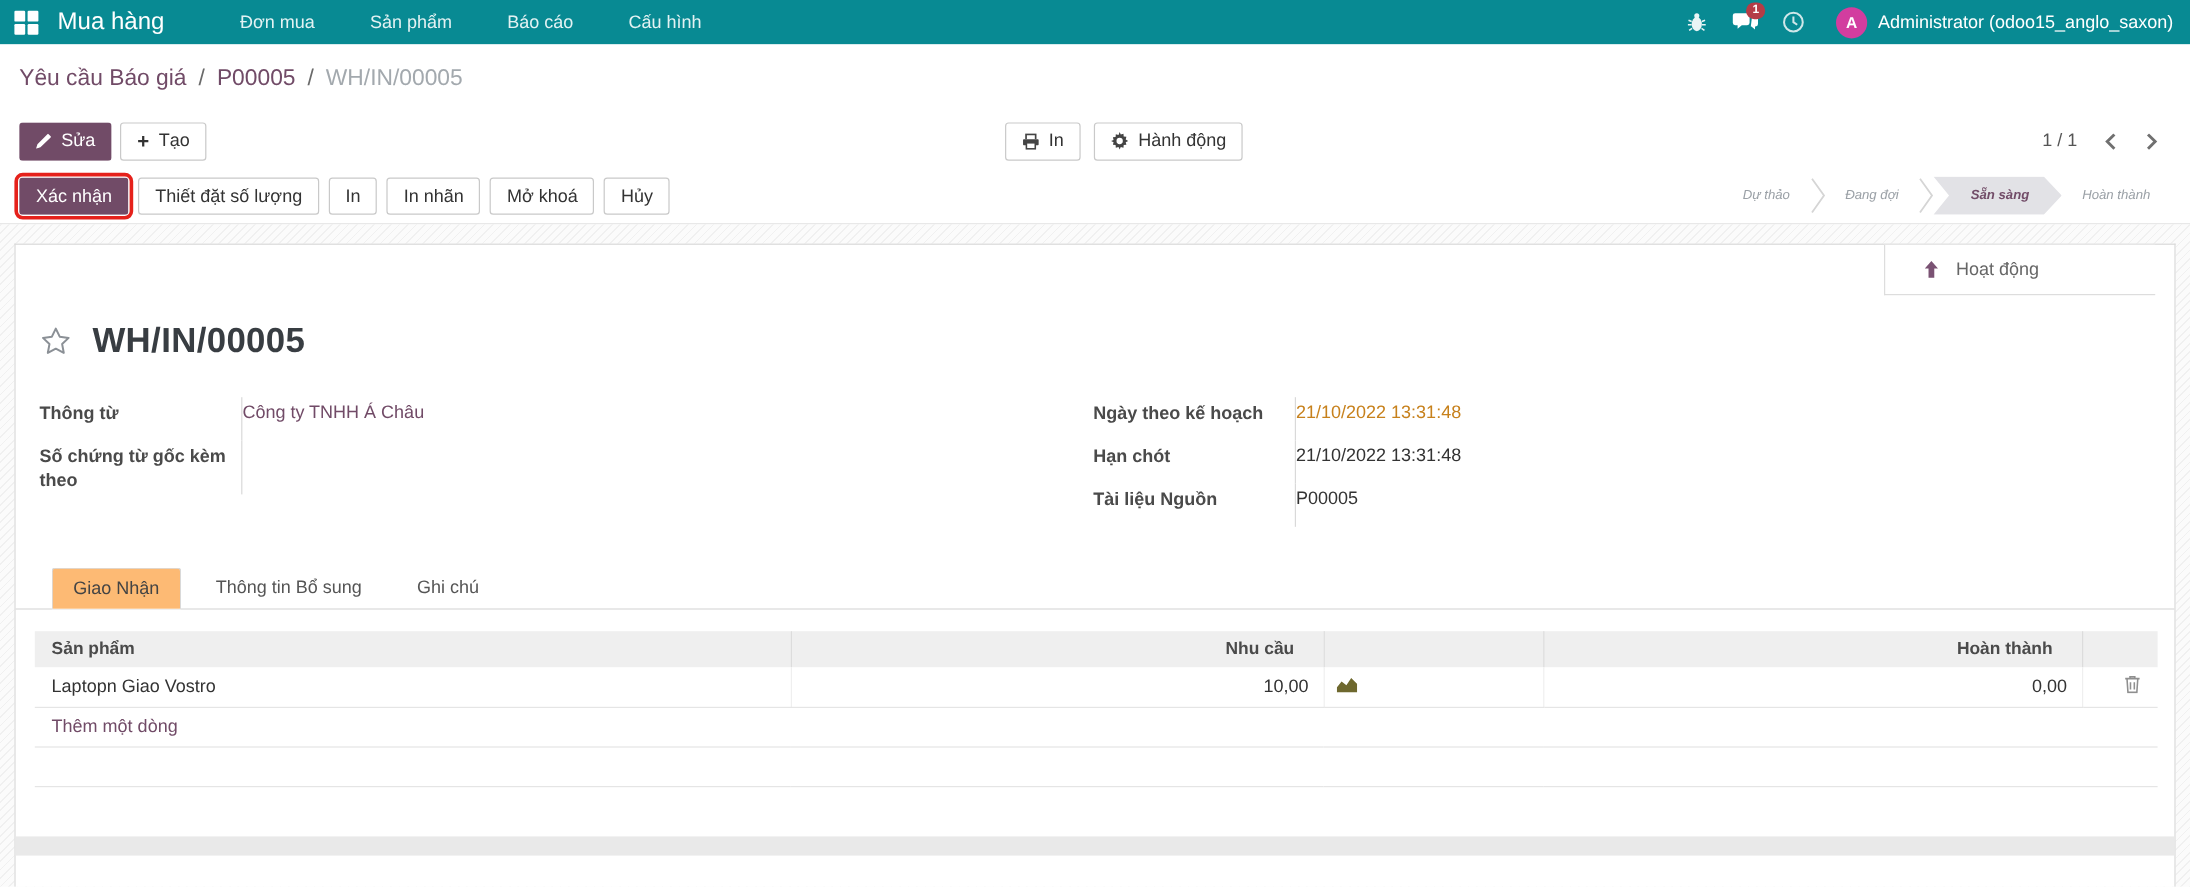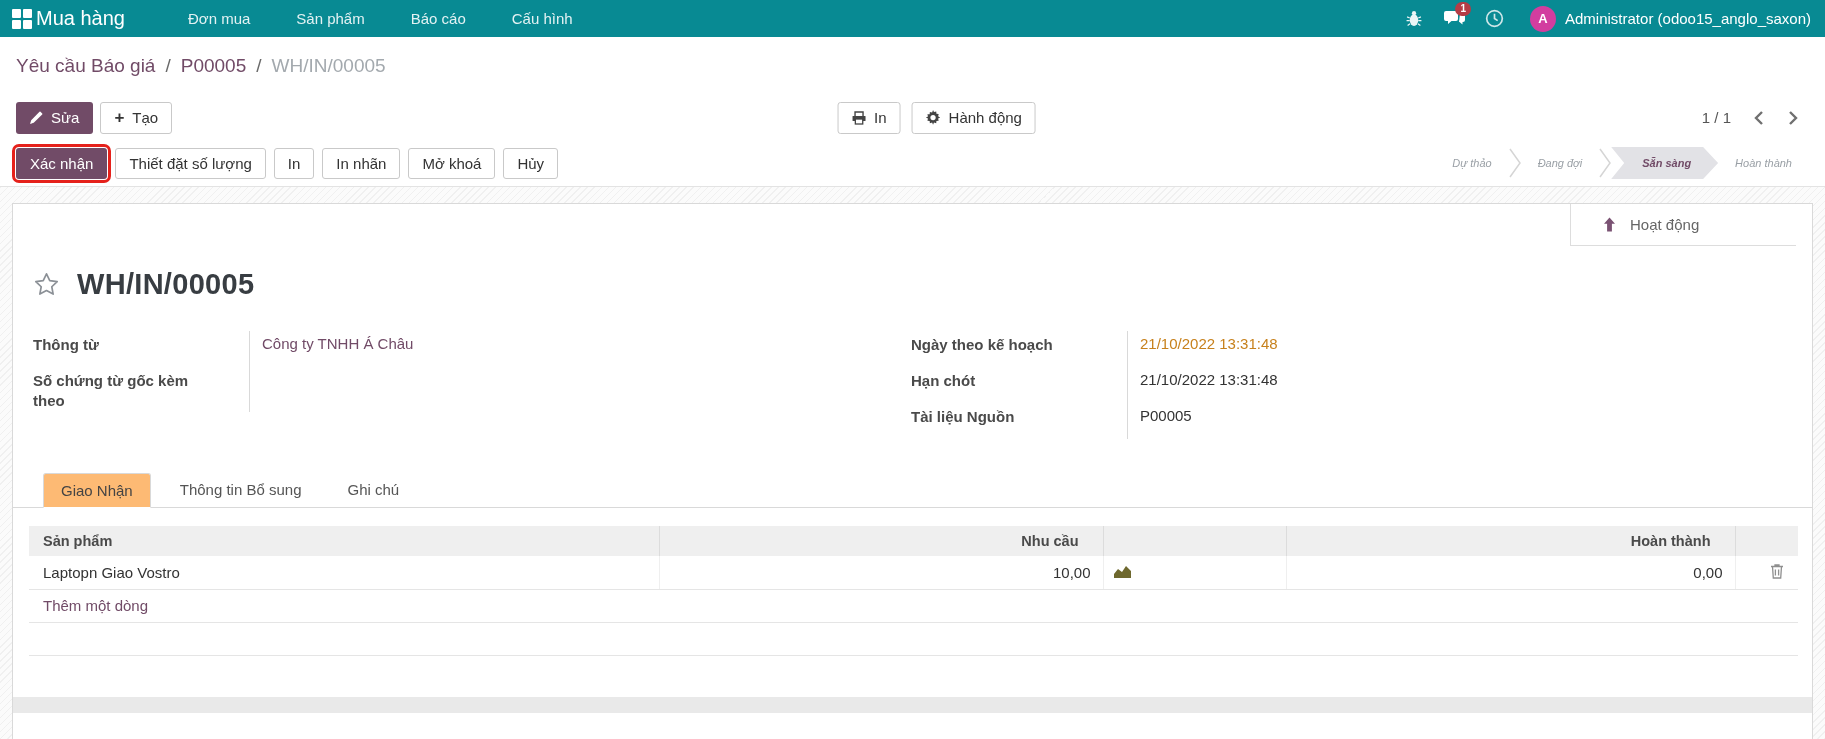--- a/index.html
+++ b/index.html
@@ -7,21 +7,21 @@
   body {
     width:1825px; height:739px; overflow:hidden;
     font-family:"Liberation Sans", sans-serif;
     background:#fff; color:#333;
   }
 
   
   .topbar { height:37px; background:#088a93; display:flex; align-items:center; padding:0 14px 0 12px; color:#fff; }
   .apps-icon { width:20px; height:20px; display:grid; grid-template-columns:9px 9px; grid-template-rows:9px 9px; gap:2px; cursor:pointer; }
   .apps-icon span { background:#fff; border-radius:1px; }
-  .app-name { font-size:20px; font-weight:500; margin-left:4px; cursor:pointer; white-space:nowrap; }
+  .app-name { font-size:20px; font-weight:500; margin-left:16px; cursor:pointer; white-space:nowrap; }
   .topbar-menus { display:flex; margin-left:40px; }
   .topbar-menu { font-size:15px; line-height:37px; padding:0 23px; color:#e3f2f3; cursor:pointer; white-space:nowrap; }
   .topbar-right { margin-left:auto; display:flex; align-items:center; }
   .tb-icon-btn { width:40px; display:flex; justify-content:center; position:relative; cursor:pointer; }
   .tb-badge { position:absolute; top:-8px; right:3px; background:#b43c46; color:#fff; font-size:10px; font-weight:700; border-radius:9px; padding:2px 5px; line-height:1; }
   .avatar { width:26px; height:26px; border-radius:50%; background:#d23d9f; color:#fff; font-size:13px; font-weight:700; display:flex; align-items:center; justify-content:center; margin:0 9px 0 16px; cursor:pointer; }
   .username { font-size:15px; white-space:nowrap; cursor:pointer; }
 
   
   .breadcrumb-row { height:58px; display:flex; align-items:center; padding:0 16px; background:#fff; }
@@ -64,21 +64,21 @@
   .title-block { padding:64px 0 0 20px; display:flex; align-items:center; gap:17px; }
   .star-btn { cursor:pointer; display:flex; }
   h1.doc-title { font-size:29px; margin:0; color:#383d42; font-weight:700; letter-spacing:.3px; }
 
   .fields { display:flex; padding:30px 20px 0; align-items:flex-start; }
   .fgroup { display:flex; flex-direction:column; }
   .fgroup-left { width:878px; }
   .fgroup-right { flex:1; }
   .frow { display:flex; align-items:stretch; min-height:36px; }
   .flabel { width:168px; font-weight:700; color:#4a4a4a; font-size:15px; padding-top:4px; line-height:1.35; }
-  .fvalue { border-left:1px solid #d9d9d9; padding:4px 0 4px 12px; font-size:15px; color:#333; flex:1;margin-left:48px; }
+  .fvalue { border-left:1px solid #d9d9d9; padding:4px 0 4px 0; font-size:15px; color:#333; flex:1; }
   .fvalue.link { color:#714B67; cursor:pointer; }
   .fvalue.warning { color:#c7811c; }
 
   .tabs-row { margin-top:34px; border-bottom:1px solid #d9d9d9; display:flex; padding-left:30px; }
   .tab { font-size:15px; color:#555; padding:8px 17px; margin:0 12px -1px 0; cursor:pointer; white-space:nowrap; }
   .tab.active { background:#fdba74; border:1px solid #d9d9d9; border-bottom:1px solid #fff; border-radius:3px 3px 0 0; color:#444; }
 
   .table-wrap { margin:18px 16px 0; }
   table.lines { width:100%; border-collapse:collapse; table-layout:fixed; font-size:15px; color:#333; }
   table.lines th { background:#efefef; font-weight:700; color:#4a4a4a; height:30px; text-align:left; padding:0 14px; border-right:1px solid #dcdcdc; font-size:14.5px; }

